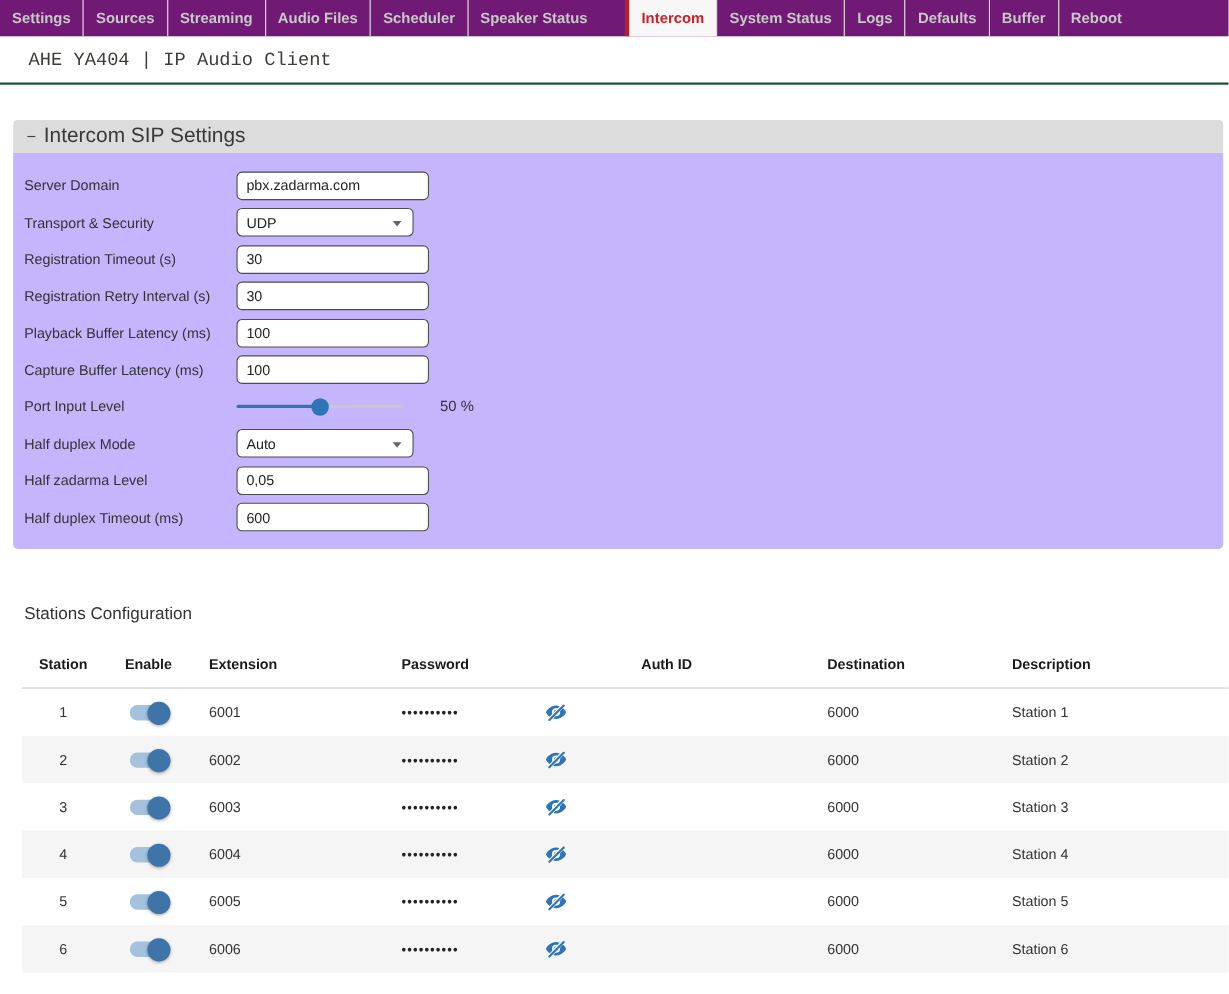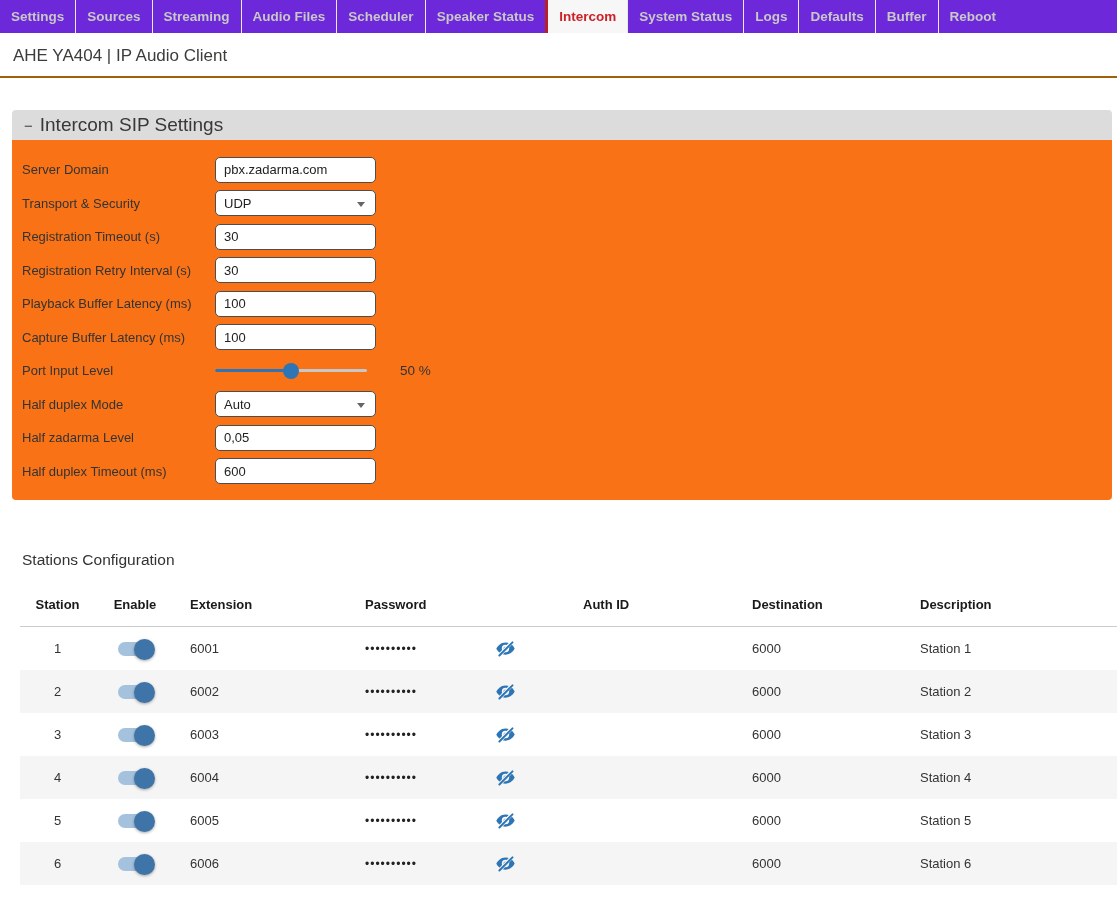--- a/index.html
+++ b/index.html
@@ -6,55 +6,56 @@
   html,body { margin:0; padding:0; }
   body {
     width:1117px; height:904px; overflow:hidden;
     background:#ffffff;
     font-family:"Liberation Sans","DejaVu Sans",sans-serif;
     color:#333;
   }
 
   
   .nav {
-    height:33px; background:#6d28d9; display:flex; align-items:stretch;
+    height:33px; background:#701a75; display:flex; align-items:stretch;
   }
   .nav-tab {
     display:flex; align-items:center; padding:0 11px;
     font-size:13.5px; font-weight:bold; color:#c8c8c8;
     border-left:1px solid #e9e9e9; cursor:pointer; white-space:nowrap;
   }
   .nav-tab:first-child { border-left:none; }
   .nav-tab.active {
-    background:#f7f7f7; color:#cb2127; border-left:3px solid #b92025;
+    background:#f7f7f7; color:#cb2127; border-left:3px solid #b92025;margin-left:24px;
   }
 
   
   .title-bar {
-    padding:13px 0 10px 13px;
-    border-bottom:2px solid #a16207;
+    padding:13px 0 10px 26px;
+    border-bottom:2px solid #14532d;
+    font-family:Liberation Mono, monospace;
   }
   .page-title { font-size:17px; color:#3c3c38; }
 
   
   .panel { margin:32px 5px 0 12px; }
   .panel-header {
     background:#dcdcdc; height:30px; display:flex; align-items:center;
     border-radius:4px 4px 0 0; padding-left:12px; cursor:pointer;
   }
   .collapse-icon { font-size:15px; color:#444; margin-right:7px; line-height:1; }
   .panel-title { font-size:19px; color:#383838; }
   .panel-body {
-    background:#f97316; border-radius:0 0 4px 4px;
+    background:#c4b5fd; border-radius:0 0 4px 4px;
     padding:13px 0 12px 10px;
   }
   .form-row { display:flex; align-items:center; min-height:33.5px; }
   .frm-label { width:193px; font-size:13px; color:#333; flex:none; }
   .txt {
-    width:161px; height:26px; border:1.5px solid #4d4d4d; border-radius:5px;
+    width:175px; height:26px; border:1.5px solid #4d4d4d; border-radius:5px;
     padding:0 8px; font-size:13px; color:#222; background:#fff;
     font-family:"Liberation Sans","DejaVu Sans",sans-serif; outline:none;
   }
   .sel {
     width:161px; height:26px; border:1.5px solid #4d4d4d; border-radius:5px;
     background:#fff; display:flex; align-items:center; padding:0 8px;
     font-size:13px; color:#222; position:relative; cursor:pointer;
   }
   .caret {
     position:absolute; right:10px; top:11px; width:0; height:0;

